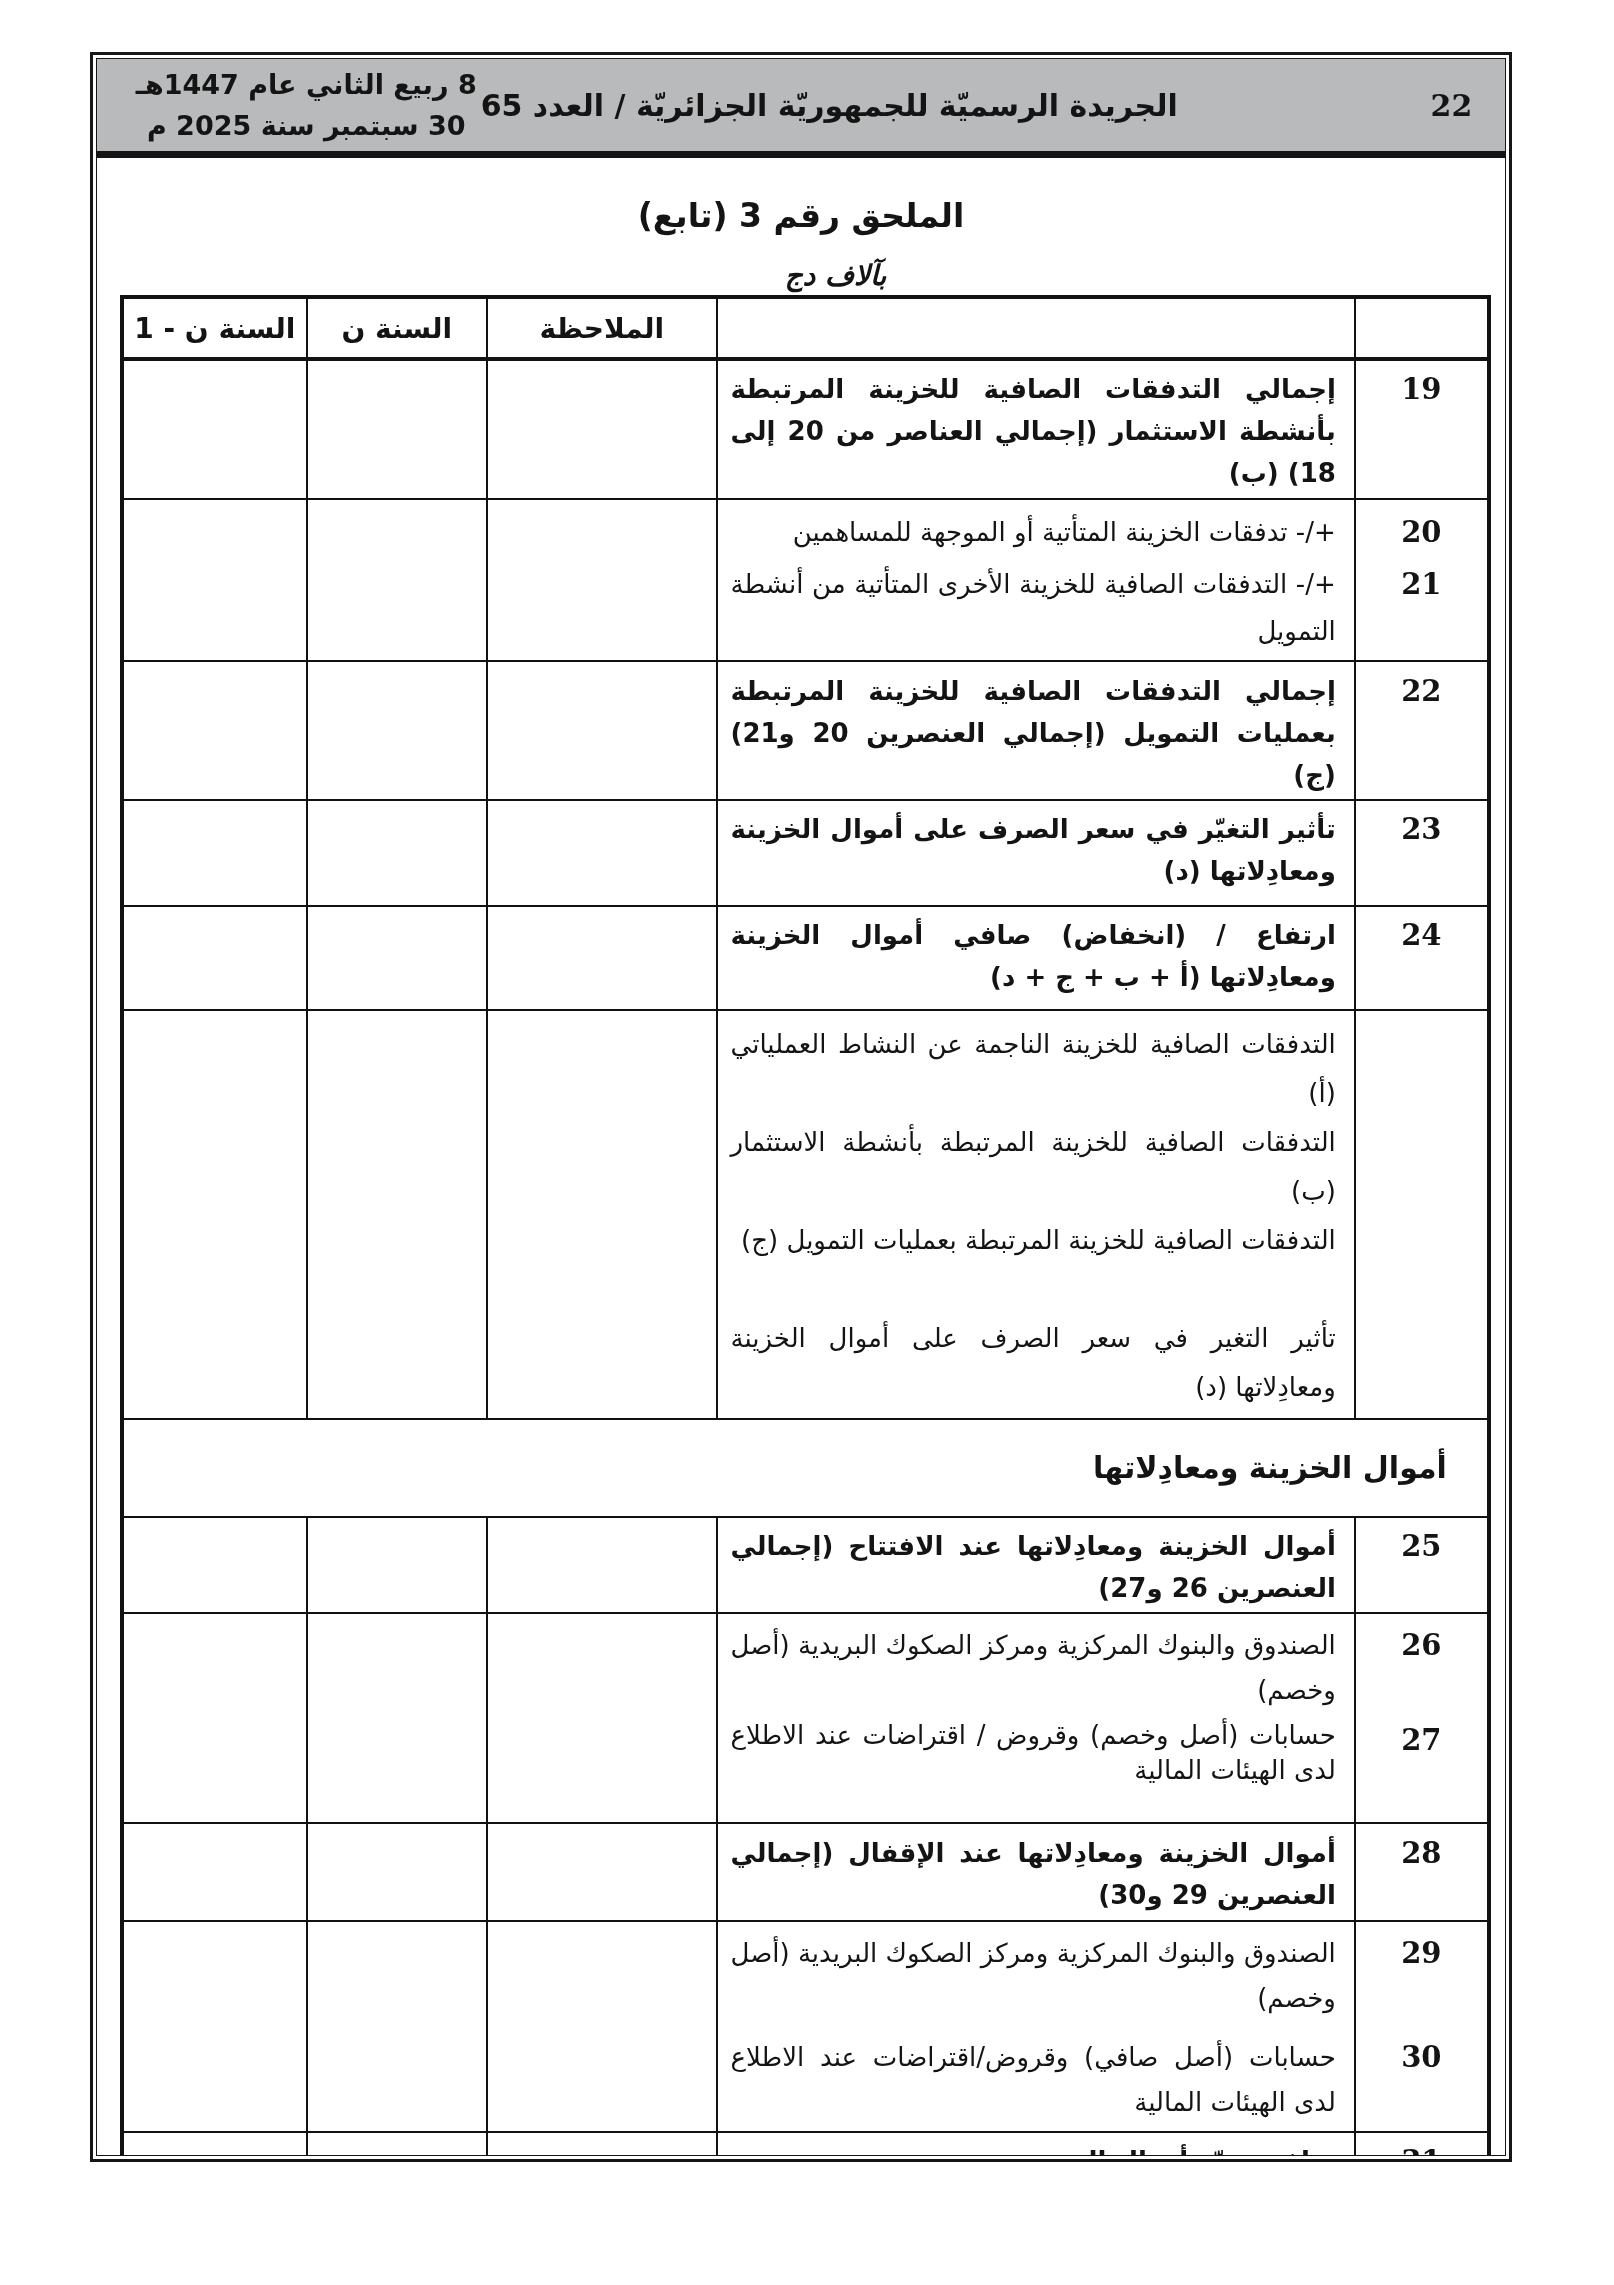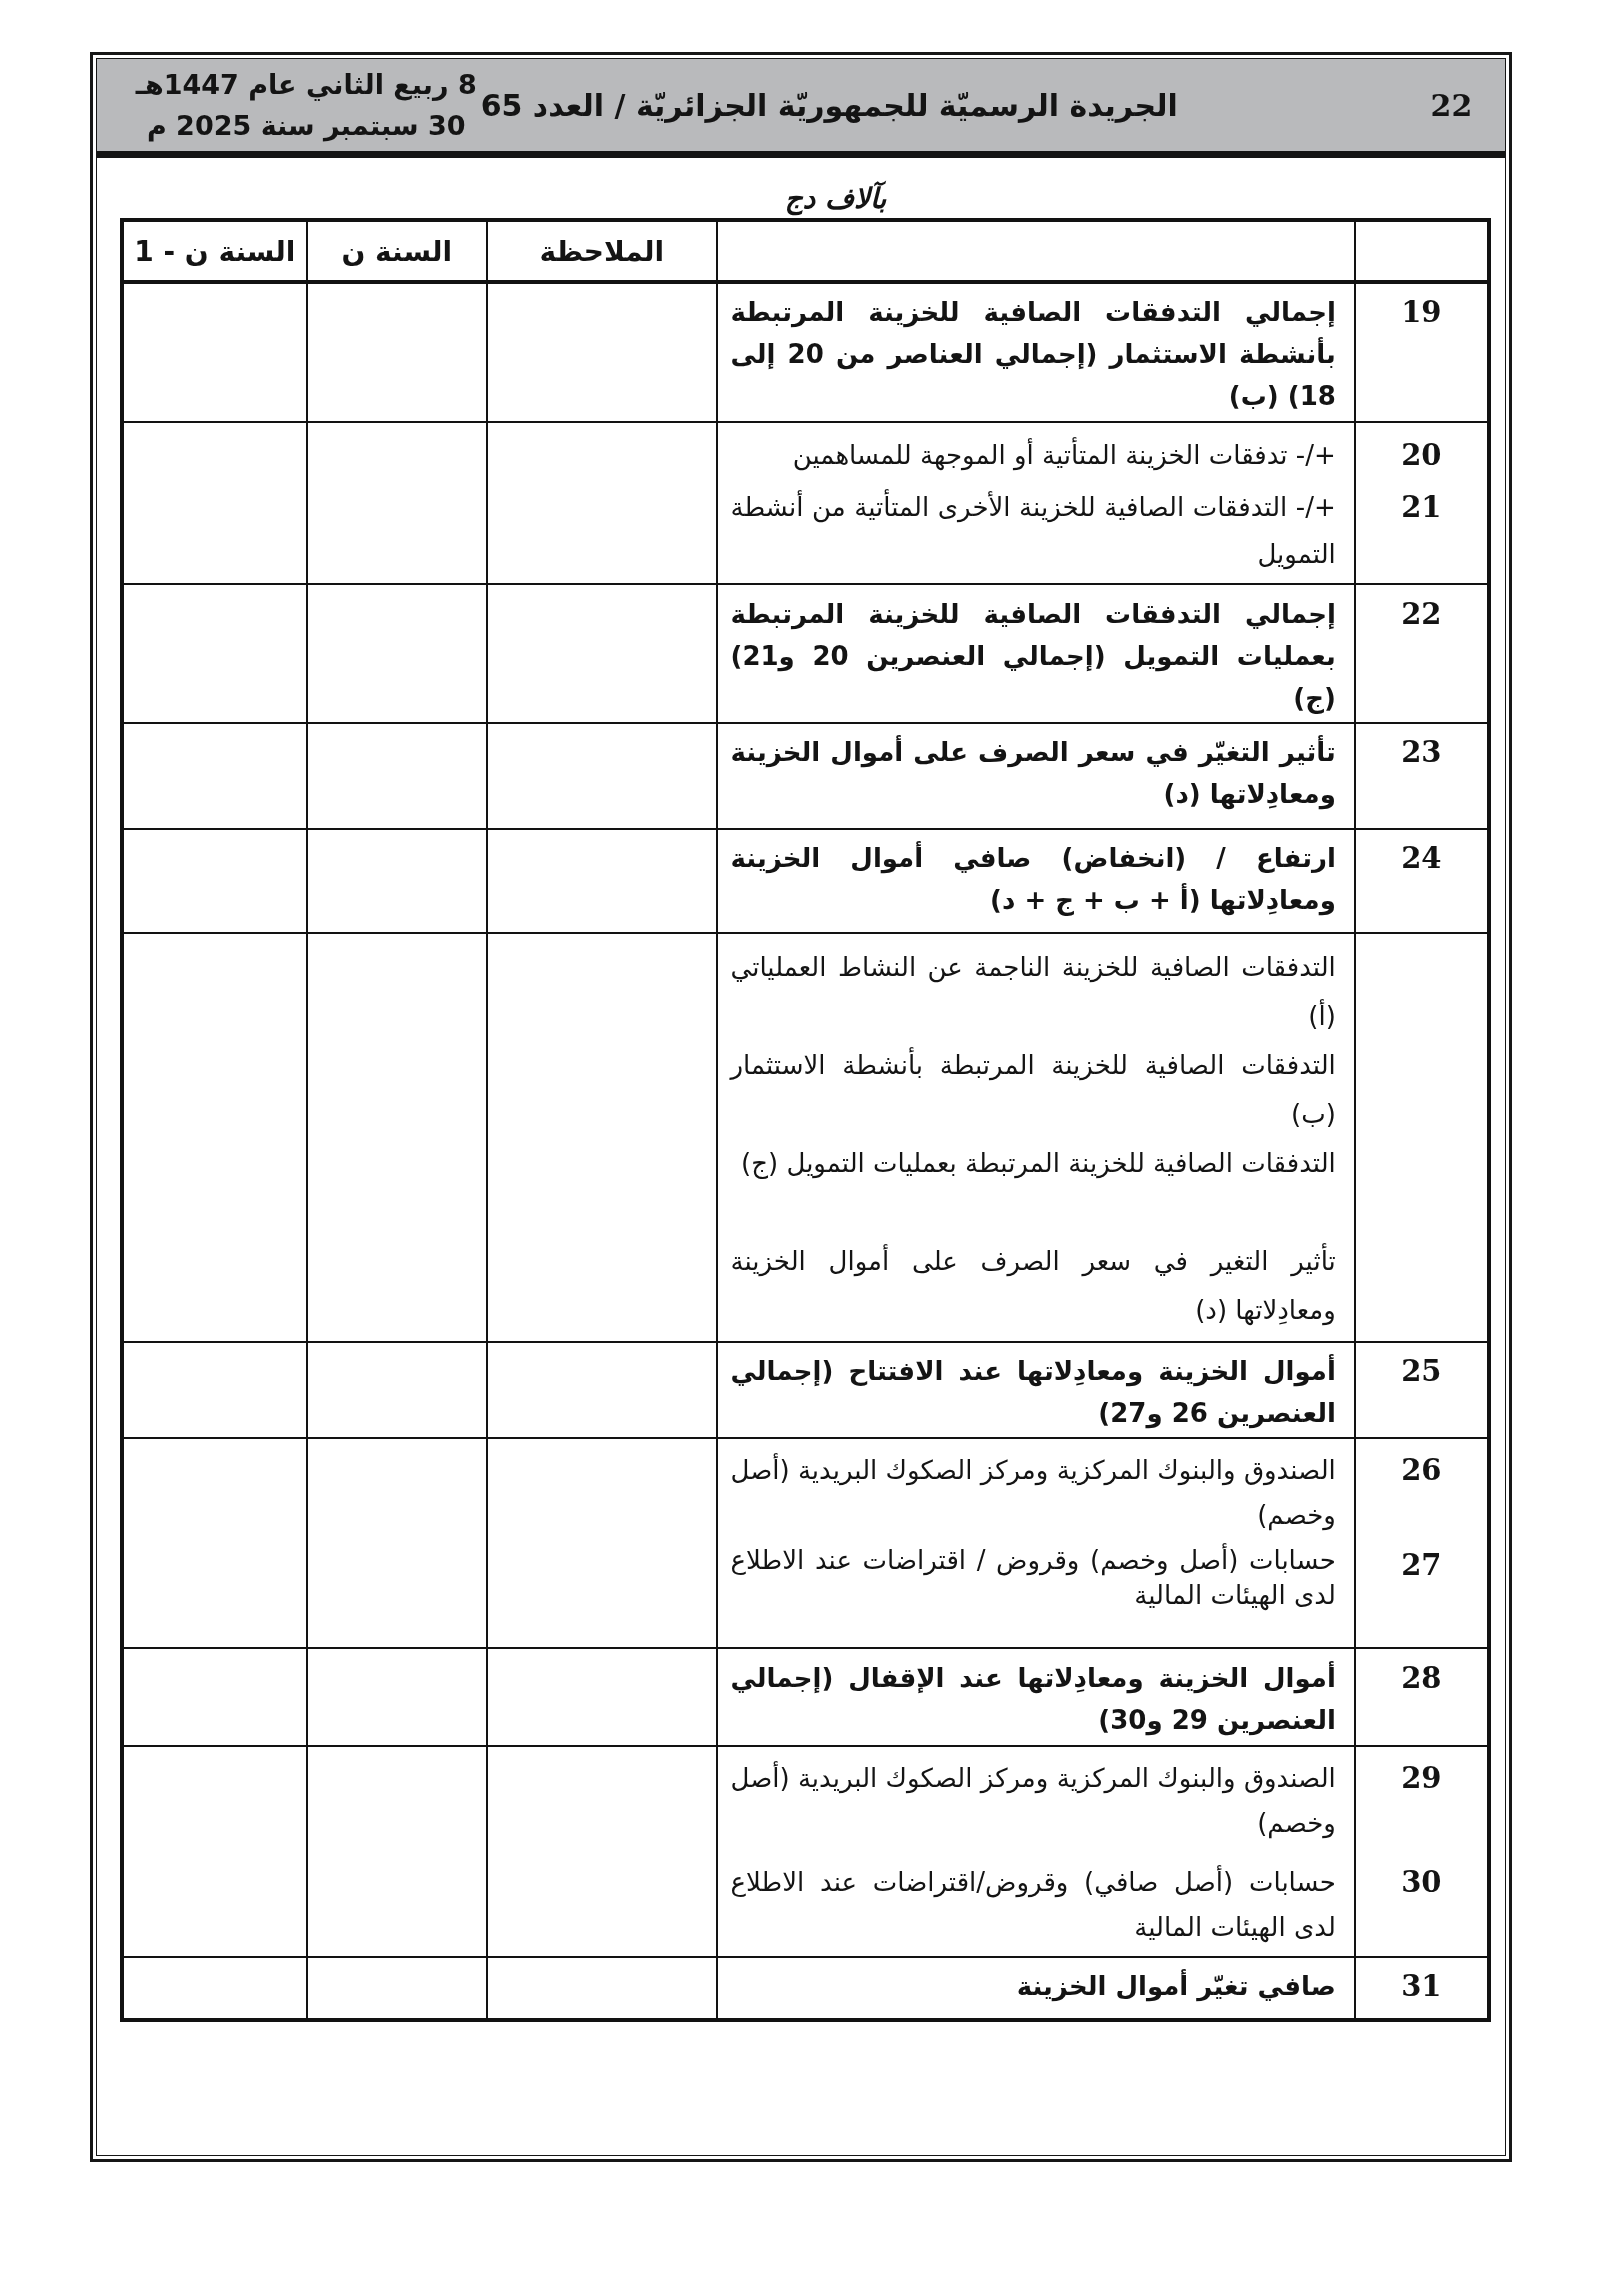--- a/index.html
+++ b/index.html
@@ -147,20 +147,21 @@
 
       <div class="masthead">
         <div class="masthead-page-number">22</div>
         <div class="masthead-title">الجريدة الرسميّة للجمهوريّة الجزائريّة / العدد 65</div>
         <div class="masthead-dates">
           <div>8 ربيع الثاني عام 1447هـ</div>
           <div>30 سبتمبر سنة 2025 م</div>
         </div>
       </div>
 
+      <div class="annex-title">الملحق رقم 3 (تابع)</div>
 
       <div class="unit-note">بآلاف دج</div>
 
       <table class="main-table">
         <colgroup>
           <col style="width:134px">
           <col style="width:638px">
           <col style="width:230px">
           <col style="width:180px">
           <col style="width:185px">
@@ -234,20 +235,23 @@
               <td class="desc-cell">
                 <div class="desc-text" style="min-height: 98px; line-height: 49px;">التدفقات الصافية للخزينة الناجمة عن النشاط العملياتي (أ)</div>
                 <div class="desc-text" style="min-height: 98px; line-height: 49px;">التدفقات الصافية للخزينة المرتبطة بأنشطة الاستثمار (ب)</div>
                 <div class="desc-text" style="min-height: 98px; line-height: 49px;">التدفقات الصافية للخزينة المرتبطة بعمليات التمويل (ج)</div>
                 <div class="desc-text" style="min-height: 98px; line-height: 49px;">تأثير التغير في سعر الصرف على أموال الخزينة ومعادِلاتها (د)</div>
               </td>
               <td class="note-cell"></td>
               <td class="year-cell"></td>
               <td class="year-cell"></td>
             </tr>
+            <tr style="height: 98px;">
+              <td class="section-cell" colspan="5">أموال الخزينة ومعادِلاتها</td>
+            </tr>
             <tr style="height: 95px;">
               <td class="num-cell">25</td>
               <td class="desc-cell">
                 <div class="desc-text bold">أموال الخزينة ومعادِلاتها عند الافتتاح (إجمالي العنصرين 26 و27)</div>
               </td>
               <td class="note-cell"></td>
               <td class="year-cell"></td>
               <td class="year-cell"></td>
             </tr>
             <tr class="row-group" style="height: 210px;">

